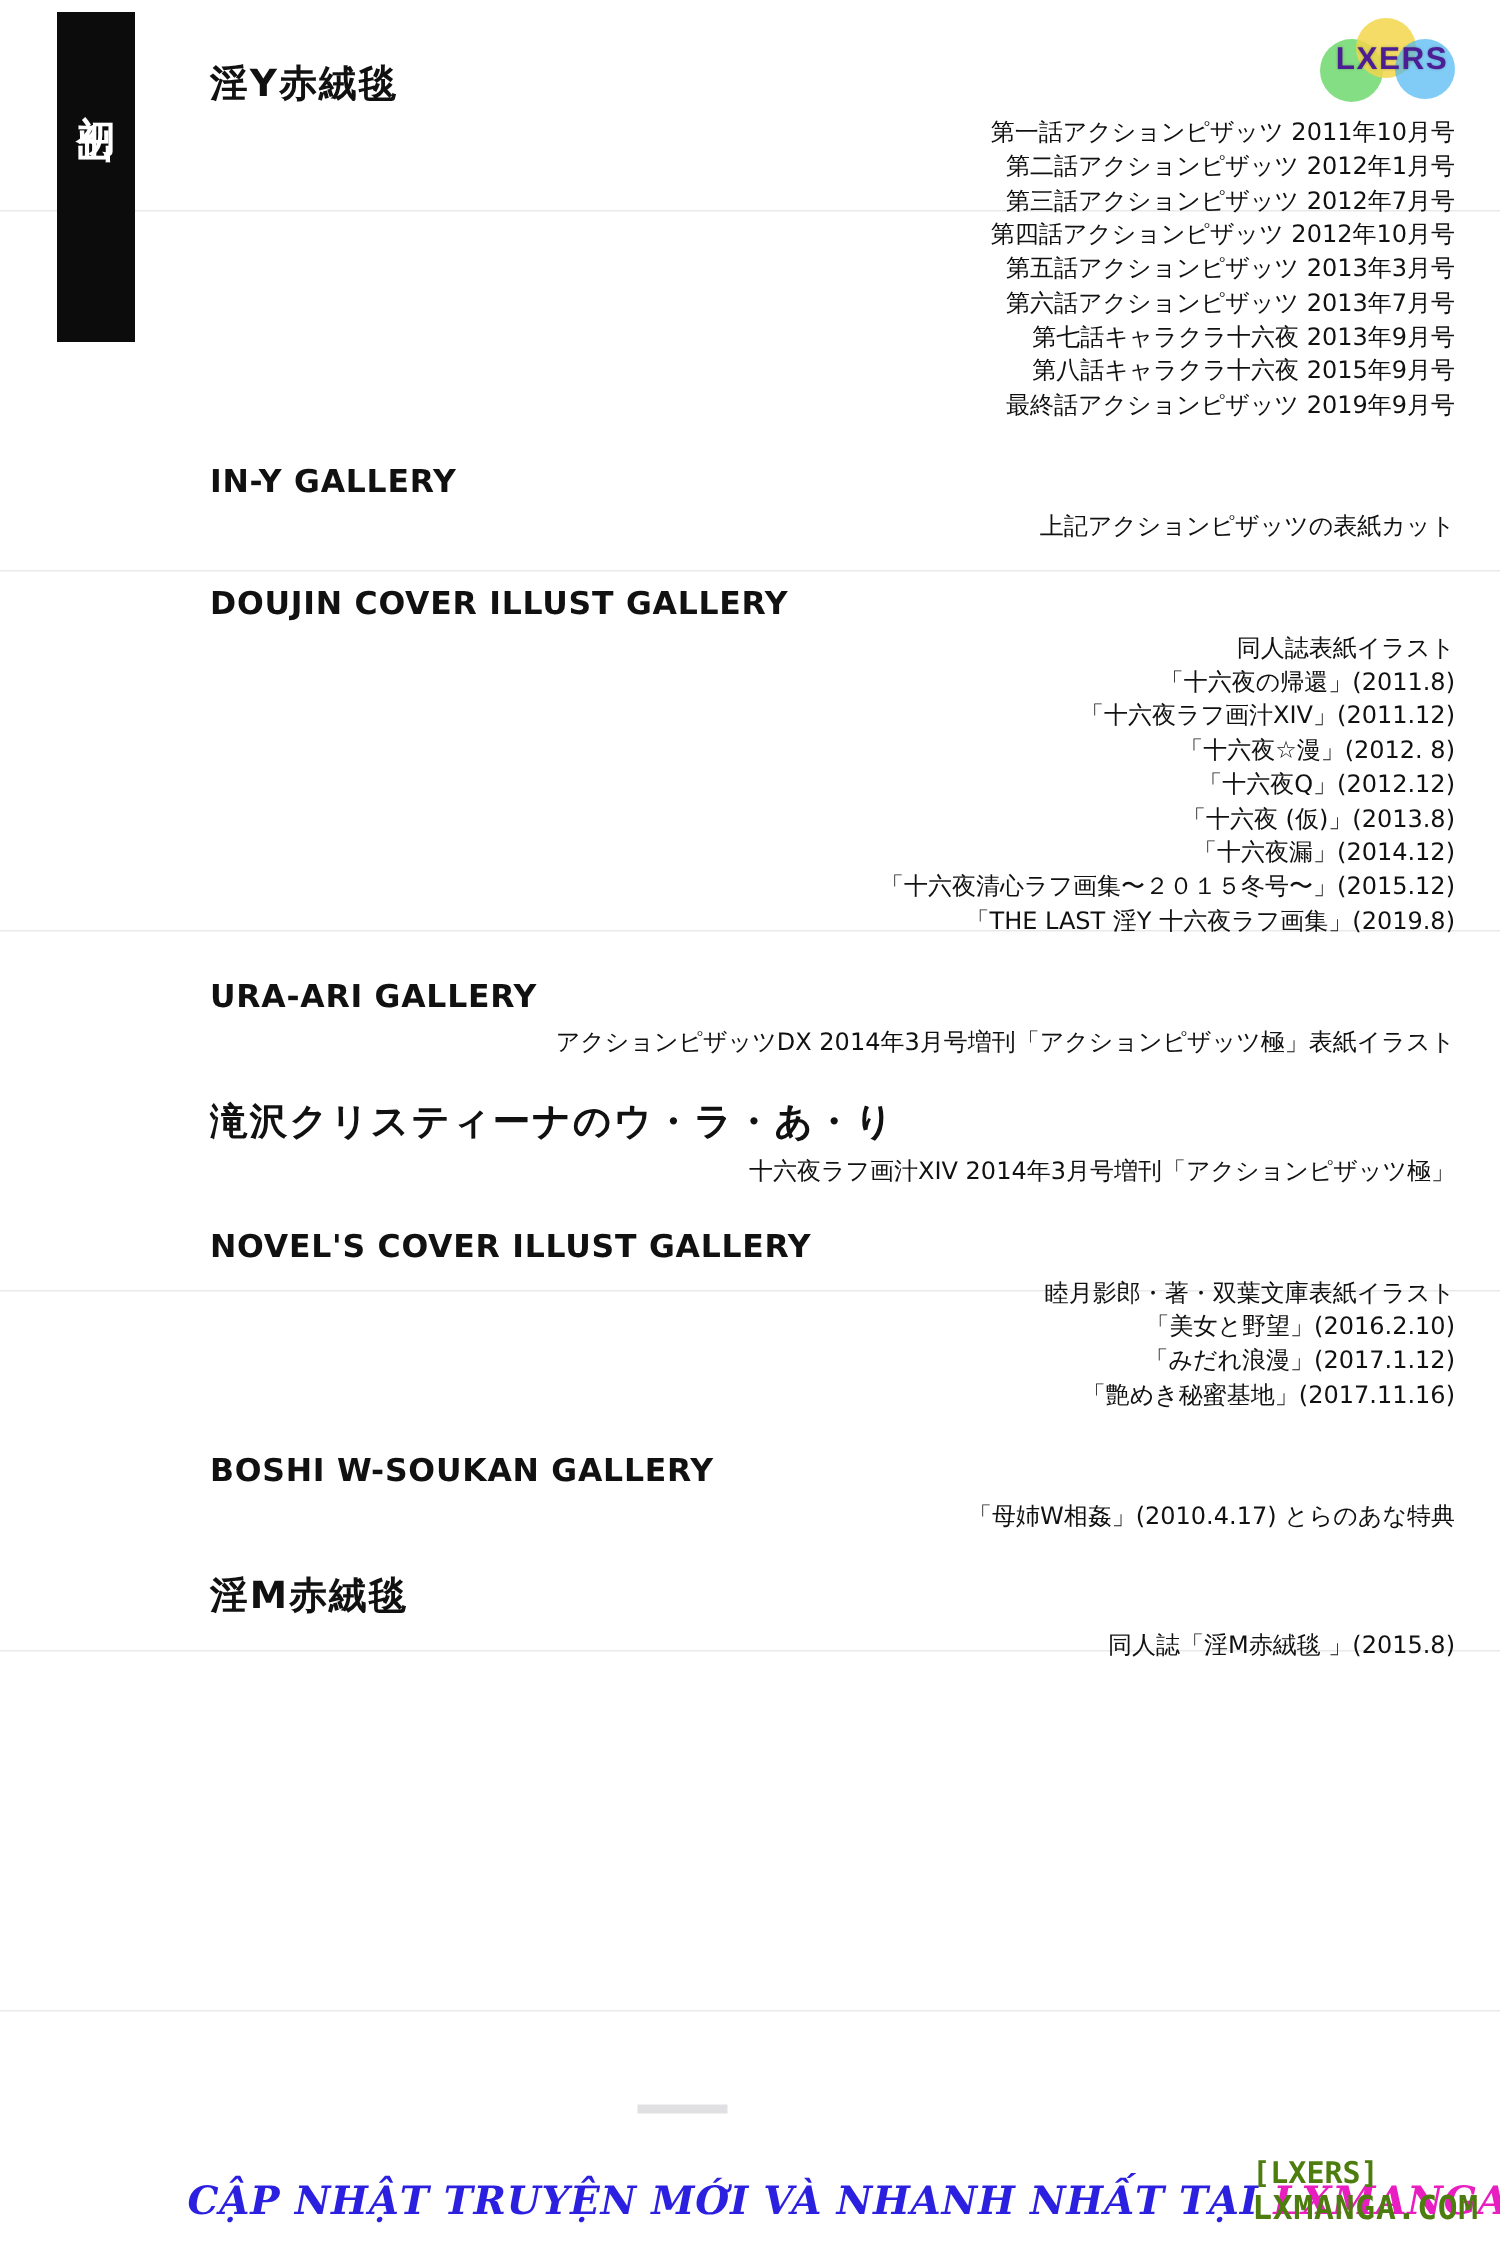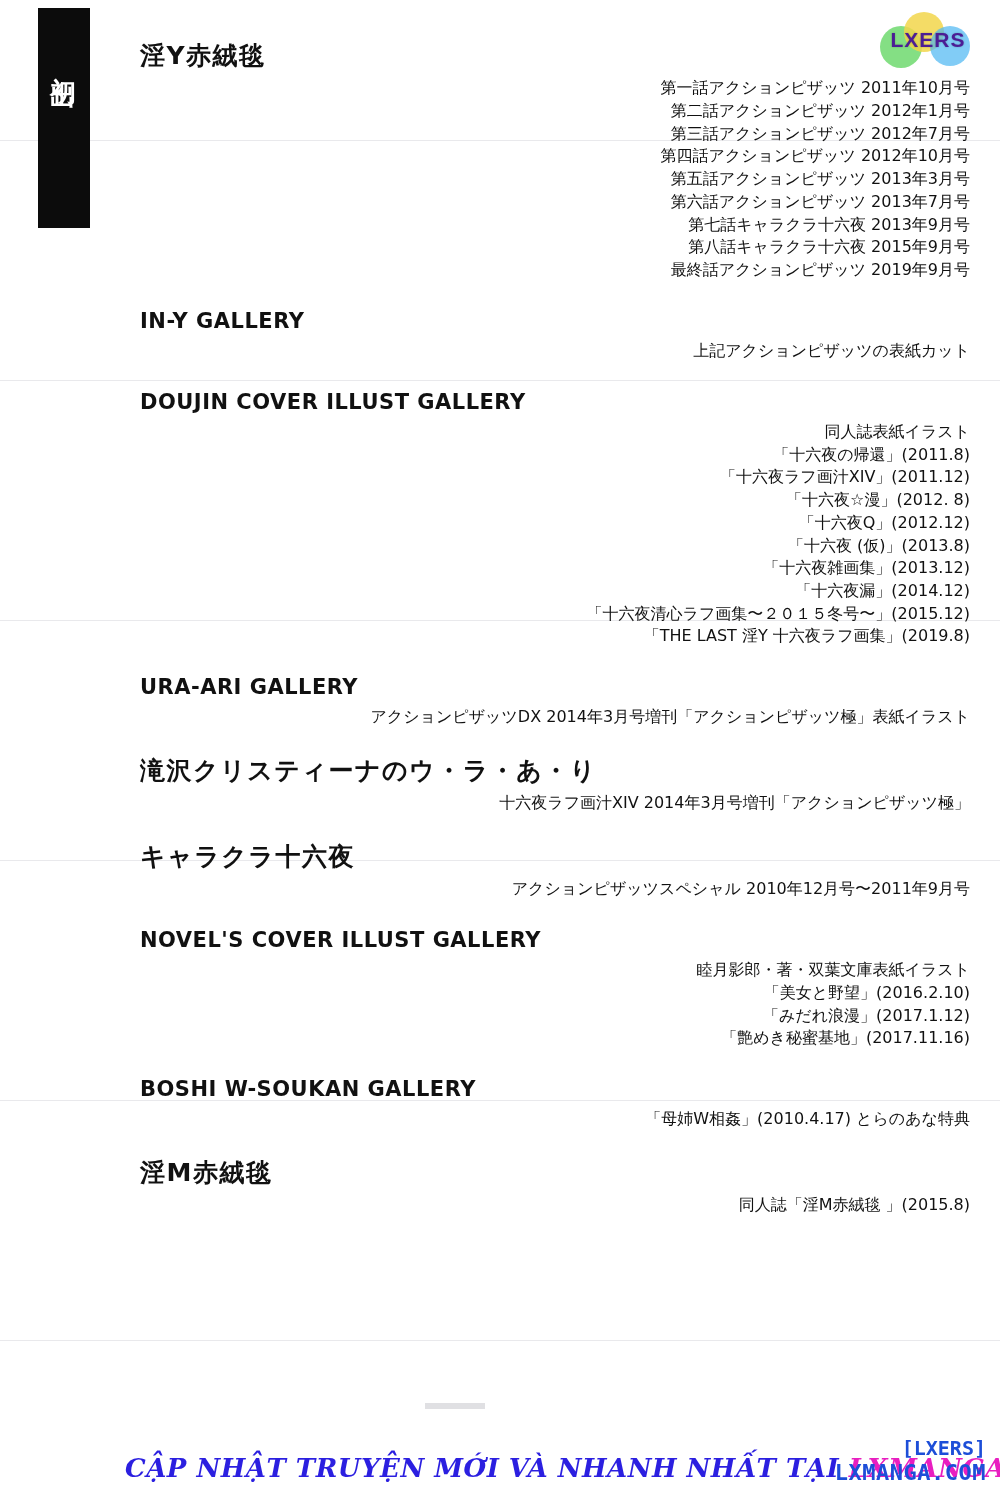--- a/index.html
+++ b/index.html
@@ -158,25 +158,24 @@
     white-space: nowrap;
     letter-spacing: 0.5px;
   }
   .footer-text .dom {
     color: #e81ec0;
   }
   .footer-right {
     position: absolute;
     right: 14px;
     bottom: 10px;
-    text-align: right;
     font-family: "DejaVu Sans Mono", monospace;
     font-weight: 700;
     line-height: 1.15;
-    color: #1d4ed8;
+    color: #4d7c0f;
   }
   .footer-right .l1 { font-size: 20px; }
   .footer-right .l2 { font-size: 22px; letter-spacing: 0.5px; }
 
   .smudge {
     position: absolute;
     left: 425px;
     bottom: 86px;
     width: 60px;
     height: 6px;
@@ -228,42 +227,35 @@
     </div>
     <div class="section">
       <div class="sec-title">DOUJIN COVER ILLUST GALLERY</div>
       <div class="lines">
         <div class="line"><span>同人誌表紙イラスト</span></div>
         <div class="line"><span>「十六夜の帰還」(2011.8)</span></div>
         <div class="line"><span>「十六夜ラフ画汁XIV」(2011.12)</span></div>
         <div class="line"><span>「十六夜☆漫」(2012. 8)</span></div>
         <div class="line"><span>「十六夜Q」(2012.12)</span></div>
         <div class="line"><span>「十六夜 (仮)」(2013.8)</span></div>
-        <div class="line"><span>「十六夜雑画集」(2013.12)</span></div>
         <div class="line"><span>「十六夜漏」(2014.12)</span></div>
         <div class="line"><span>「十六夜清心ラフ画集〜２０１５冬号〜」(2015.12)</span></div>
         <div class="line"><span>「THE LAST 淫Y 十六夜ラフ画集」(2019.8)</span></div>
       </div>
     </div>
     <div class="section">
       <div class="sec-title">URA-ARI GALLERY</div>
       <div class="lines">
         <div class="line"><span>アクションピザッツDX 2014年3月号増刊「アクションピザッツ極」表紙イラスト</span></div>
       </div>
     </div>
     <div class="section">
       <div class="sec-title jp">滝沢クリスティーナのウ・ラ・あ・り</div>
       <div class="lines">
         <div class="line"><span>十六夜ラフ画汁XIV 2014年3月号増刊「アクションピザッツ極」</span></div>
-      </div>
-    </div>
-    <div class="section">
-      <div class="sec-title jp">キャラクラ十六夜</div>
-      <div class="lines">
-        <div class="line"><span>アクションピザッツスペシャル 2010年12月号〜2011年9月号</span></div>
       </div>
     </div>
     <div class="section">
       <div class="sec-title">NOVEL'S COVER ILLUST GALLERY</div>
       <div class="lines">
         <div class="line"><span>睦月影郎・著・双葉文庫表紙イラスト</span></div>
         <div class="line"><span>「美女と野望」(2016.2.10)</span></div>
         <div class="line"><span>「みだれ浪漫」(2017.1.12)</span></div>
         <div class="line"><span>「艶めき秘蜜基地」(2017.11.16)</span></div>
       </div>

